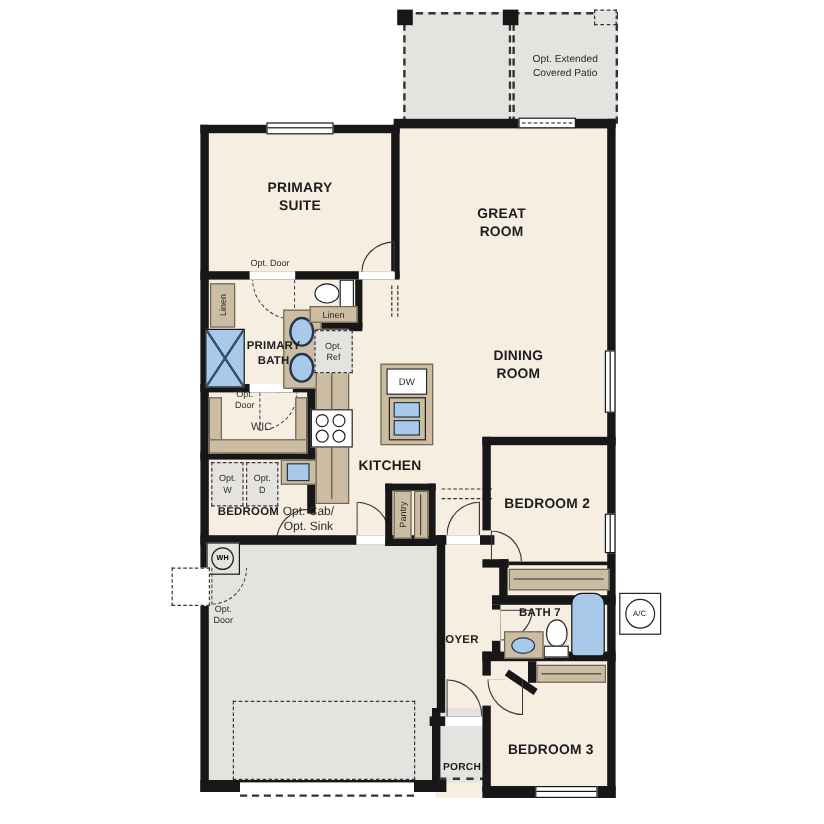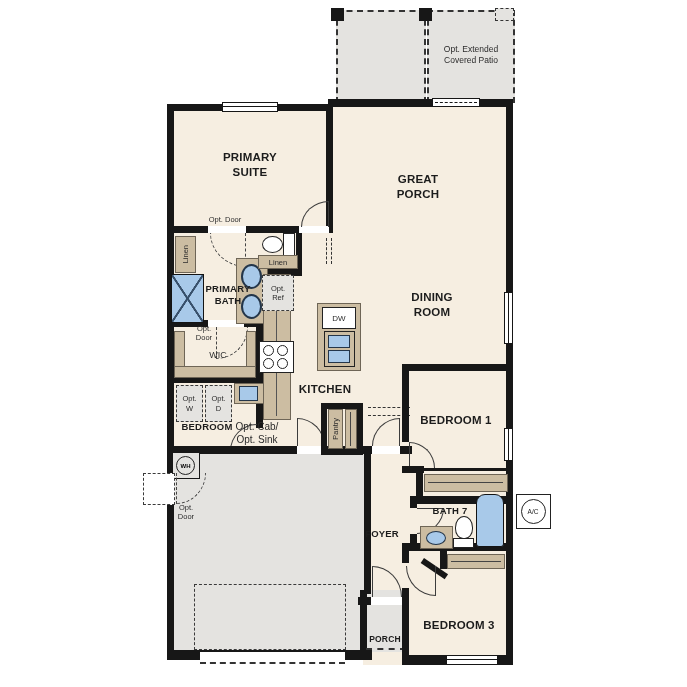--- a/index.html
+++ b/index.html
@@ -203,29 +203,29 @@
     <div class="circ" style="left:3.5px;top:3.5px;width:25px;height:25px;font-size:6.5px;font-weight:normal;color:#222;">
       <span>A/C</span>
     </div>
   </div>
 
   <div class="lbl sm" style="left:430px;top:44px;width:82px;font-size:8.5px;">Opt. Extended
 Covered Patio</div>
   <div class="lbl" style="left:192px;top:150px;width:116px;font-size:11.5px;">PRIMARY
 SUITE</div>
   <div class="lbl" style="left:370px;top:172px;width:96px;font-size:11.5px;">GREAT
-PORCH</div>
+ROOM</div>
   <div class="lbl" style="left:384px;top:290px;width:96px;font-size:11.5px;">DINING
 ROOM</div>
   <div class="lbl" style="left:198px;top:283px;width:60px;font-size:9.5px;">PRIMARY
 BATH</div>
   <div class="lbl sm" style="left:200px;top:350px;width:36px;font-size:9px;color:#333;">WIC</div>
   <div class="lbl" style="left:172px;top:421px;width:70px;font-size:9.5px;">BEDROOM</div>
   <div class="lbl" style="left:286px;top:382px;width:78px;font-size:11.5px;">KITCHEN</div>
-  <div class="lbl" style="left:408px;top:413px;width:96px;font-size:11.5px;">BEDROOM 1</div>
+  <div class="lbl" style="left:408px;top:413px;width:96px;font-size:11.5px;">BEDROOM 2</div>
   <div class="lbl" style="left:424px;top:505px;width:52px;font-size:9.5px;">BATH 7</div>
   <div class="lbl" style="left:364px;top:528px;width:36px;font-size:9.5px;">FOYER</div>
   <div class="lbl" style="left:410px;top:618px;width:98px;font-size:11.5px;">BEDROOM 3</div>
   <div class="lbl" style="left:364px;top:634px;width:42px;font-size:8.5px;">PORCH</div>
 
   <div class="lbl sm" style="left:198px;top:215px;width:54px;font-size:7.5px;">Opt. Door</div>
   <div class="lbl sm" style="left:188px;top:324px;width:32px;font-size:7.5px;line-height:1.25;">Opt.
 Door</div>
   <div class="lbl sm" style="left:170px;top:503px;width:32px;font-size:7.5px;line-height:1.25;">Opt.
 Door</div>

